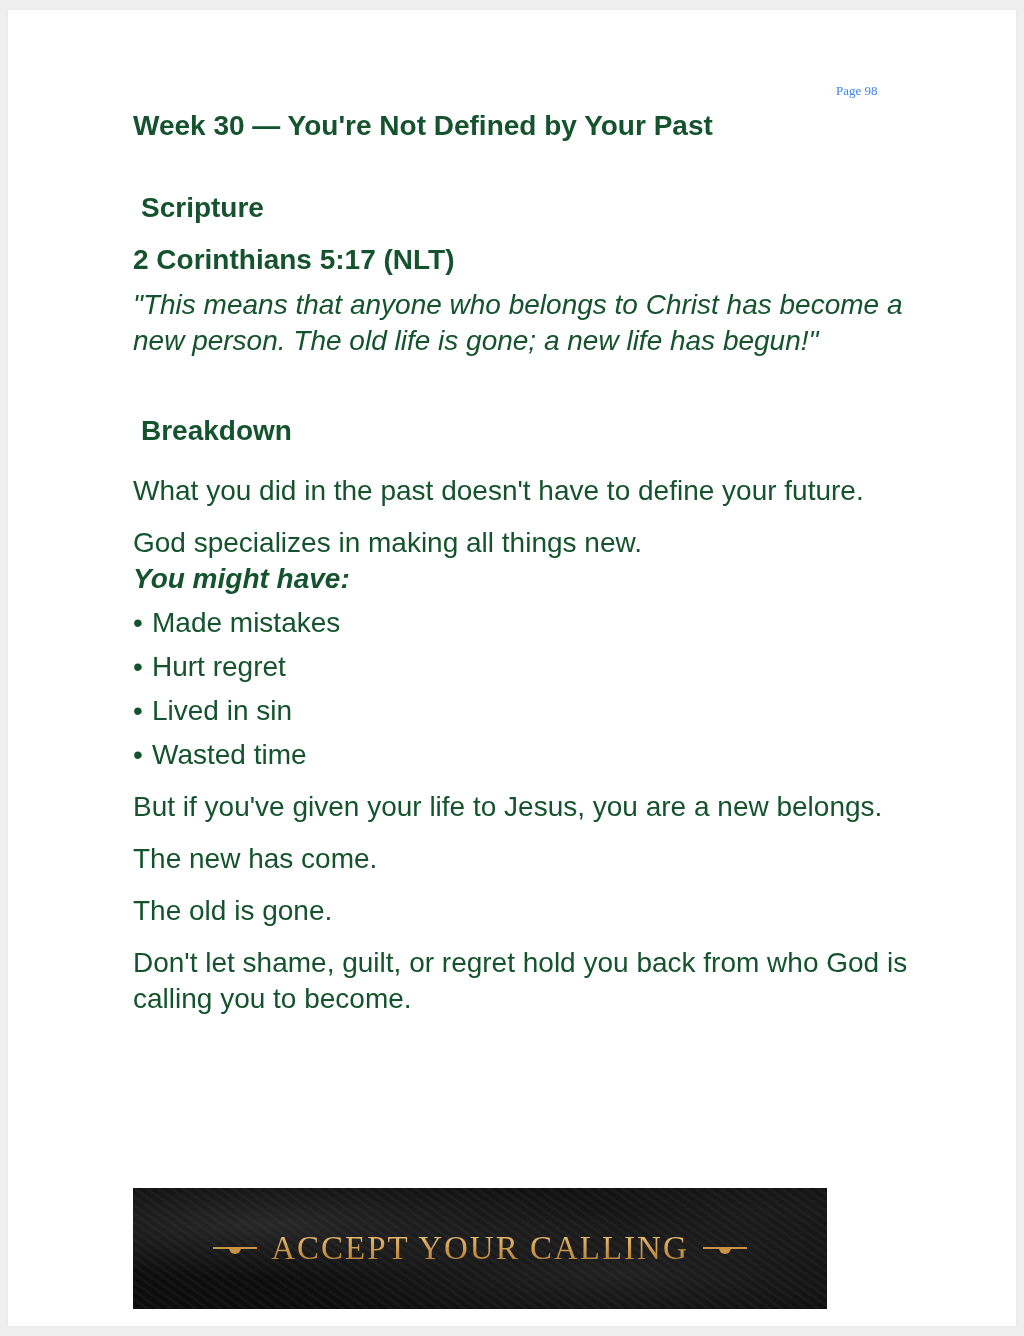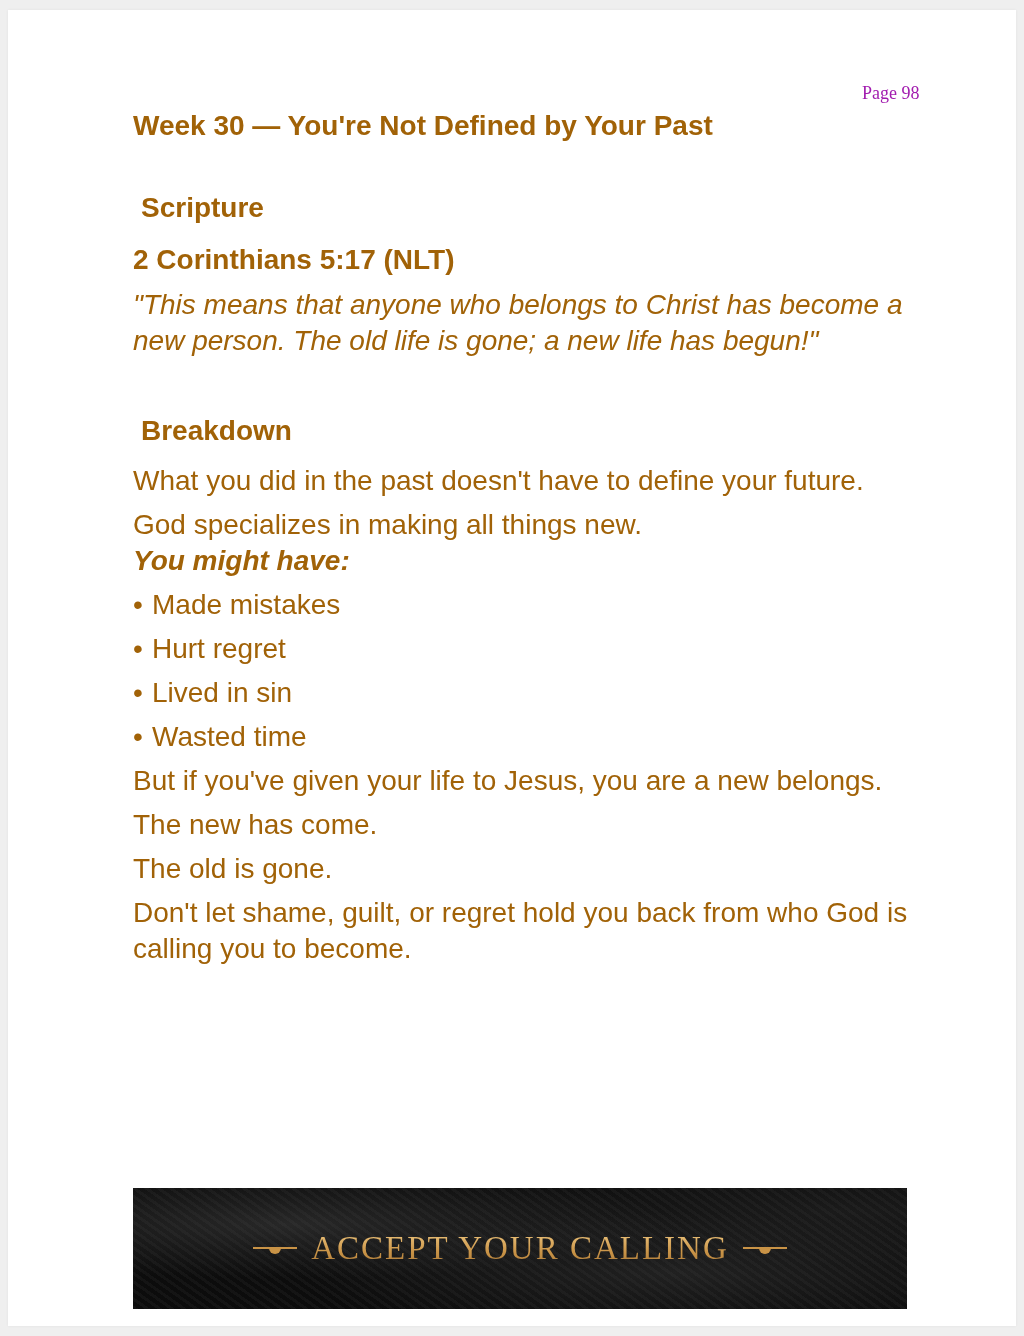--- a/index.html
+++ b/index.html
@@ -11,31 +11,31 @@
   }
   .page {
     position: absolute;
     left: 8px; top: 10px;
     width: 1008px; height: 1316px;
     background: #ffffff;
     box-shadow: 0 0 3px rgba(0,0,0,0.06);
   }
   .page-number {
     position: absolute;
-    left: 854px; top: 73px;
+    left: 828px; top: 73px;
     font-family: "Liberation Serif", serif;
-    font-size: 18px;
-    color: #a21caf;
+    font-size: 13px;
+    color: #3b82f6;
   }
   .content {
     position: absolute;
     left: 125px; top: 96px;
     width: 780px;
     font-family: "Liberation Sans", sans-serif;
-    color: #a16207;
+    color: #14532d;
   }
   .title {
     font-weight: bold;
     font-size: 28px;
     line-height: 40px;
     margin: 0;
   }
   .section-heading {
     font-weight: bold;
     font-size: 28px;
@@ -47,41 +47,41 @@
   .quote {
     font-style: italic;
     font-size: 28px;
     line-height: 36px;
     margin-top: 7px;
   }
   .h-breakdown { margin-top: 52px; }
   .para {
     font-size: 28px;
     line-height: 36px;
-    margin-top: 8px;
+    margin-top: 16px;
   }
-  .para.first { margin-top: 12px; }
+  .para.first { margin-top: 22px; }
   .lead {
     font-style: italic;
     font-weight: bold;
     font-size: 28px;
     line-height: 36px;
     margin-top: 0;
   }
   .bullet {
     font-size: 28px;
     line-height: 36px;
     margin-top: 8px;
     display: flex;
   }
   .bullet-dot { width: 19px; display: inline-block; }
   .banner {
     position: absolute;
     left: 125px; top: 1178px;
-    width: 774px; height: 121px;
+    width: 694px; height: 121px;
     background:
       radial-gradient(ellipse at 20% 30%, rgba(90,90,90,0.35), transparent 45%),
       radial-gradient(ellipse at 70% 70%, rgba(80,80,80,0.3), transparent 50%),
       radial-gradient(ellipse at 90% 20%, rgba(70,70,70,0.25), transparent 40%),
       repeating-linear-gradient(35deg, rgba(255,255,255,0.03) 0 3px, rgba(0,0,0,0.05) 3px 7px),
       #0d0d0d;
     display: flex;
     align-items: center;
     justify-content: center;
   }

